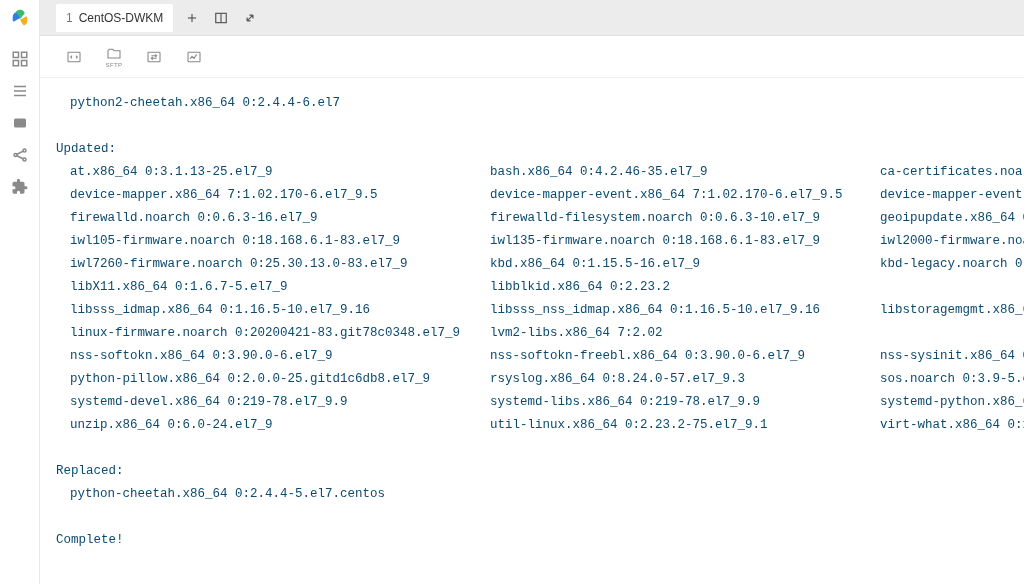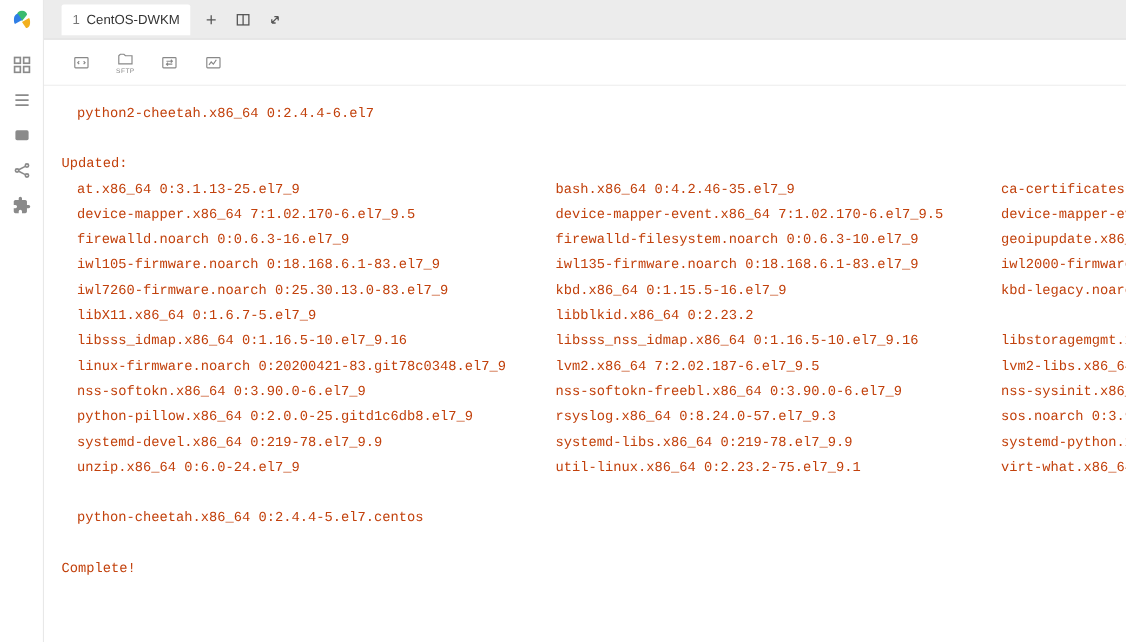--- a/index.html
+++ b/index.html
@@ -85,30 +85,30 @@
     flex-direction: column;
   }
   .tool-icon svg { width: 20px; height: 16px; }
   .sftp-lbl { font-size: 6px; letter-spacing: 0.4px; line-height:1;}
   .terminal {
     flex: 1;
     padding: 14px 0 14px 8px;
     font-family: "Consolas", "Menlo", "Courier New", monospace;
     font-size: 12.5px;
     line-height: 23px;
-    color: #c2410c;
+    color: #0c4a6e;
     overflow: hidden;
     white-space: nowrap;
   }
   .term-line { padding-left: 8px; }
   .indent { padding-left: 22px; }
   .cols {
     display: grid;
     grid-template-columns: 420px 390px auto;
-    column-gap: 15px;
+    column-gap: 0;
   }
   .col-cell { padding-left: 22px; white-space: nowrap; overflow: hidden; }
   .blank { height: 23px; }
 </style>
 </head>
 <body>
 
 <div class="left-rail">
   <div class="logo">
     <svg viewBox="0 0 24 24">
@@ -241,21 +241,20 @@
           <div class="col-cell">libX11.x86_64 0:1.6.7-5.el7_9</div>
           <div class="col-cell">libblkid.x86_64 0:2.23.2</div>
         </div>
         <div class="cols">
           <div class="col-cell">libsss_idmap.x86_64 0:1.16.5-10.el7_9.16</div>
           <div class="col-cell">libsss_nss_idmap.x86_64 0:1.16.5-10.el7_9.16</div>
           <div class="col-cell">libstoragemgmt.x86_64 0</div>
         </div>
         <div class="cols">
           <div class="col-cell">linux-firmware.noarch 0:20200421-83.git78c0348.el7_9</div>
-          <div class="col-cell">lvm2.x86_64 7:2.02.187-6.el7_9.5</div>
           <div class="col-cell">lvm2-libs.x86_64 7:2.02</div>
         </div>
         <div class="cols">
           <div class="col-cell">nss-softokn.x86_64 0:3.90.0-6.el7_9</div>
           <div class="col-cell">nss-softokn-freebl.x86_64 0:3.90.0-6.el7_9</div>
           <div class="col-cell">nss-sysinit.x86_64 0:3.9</div>
         </div>
         <div class="cols">
           <div class="col-cell">python-pillow.x86_64 0:2.0.0-25.gitd1c6db8.el7_9</div>
           <div class="col-cell">rsyslog.x86_64 0:8.24.0-57.el7_9.3</div>
@@ -266,19 +265,20 @@
           <div class="col-cell">systemd-libs.x86_64 0:219-78.el7_9.9</div>
           <div class="col-cell">systemd-python.x86_64 0</div>
         </div>
         <div class="cols">
           <div class="col-cell">unzip.x86_64 0:6.0-24.el7_9</div>
           <div class="col-cell">util-linux.x86_64 0:2.23.2-75.el7_9.1</div>
           <div class="col-cell">virt-what.x86_64 0:1.18-</div>
         </div>
       </div>
     <div class="blank"></div>
+    <div class="term-line">Replaced:</div>
     <div id="replaced-rows">
         <div class="term-line indent">python-cheetah.x86_64 0:2.4.4-5.el7.centos</div>
       </div>
     <div class="blank"></div>
     <div class="term-line">Complete!</div>
   </div>
 </div>
 
 </body></html>

